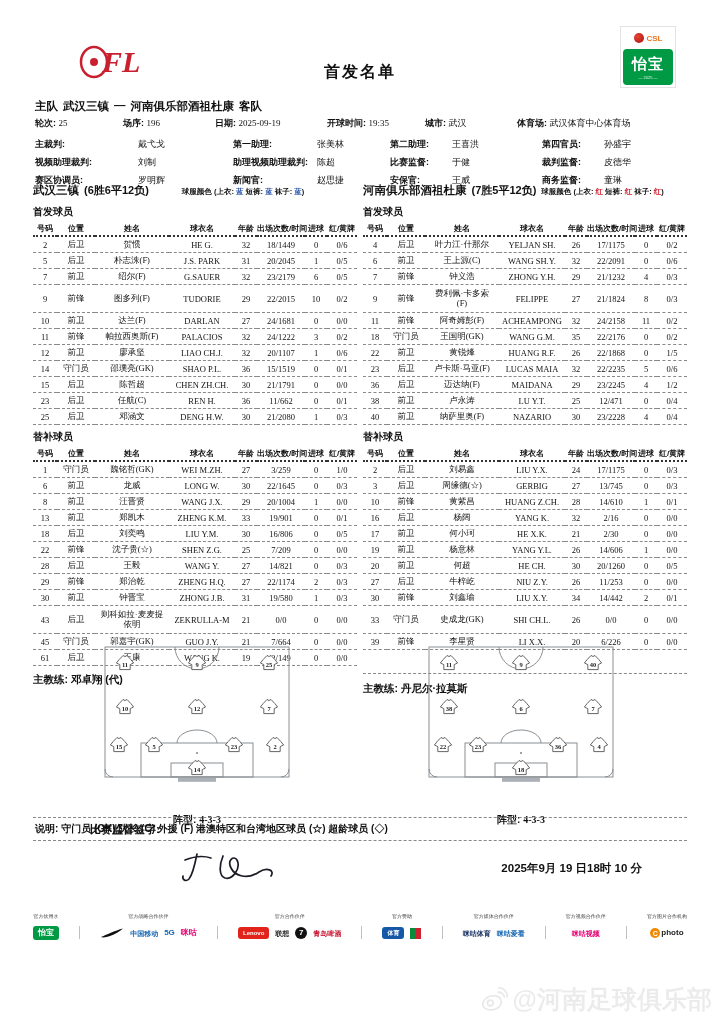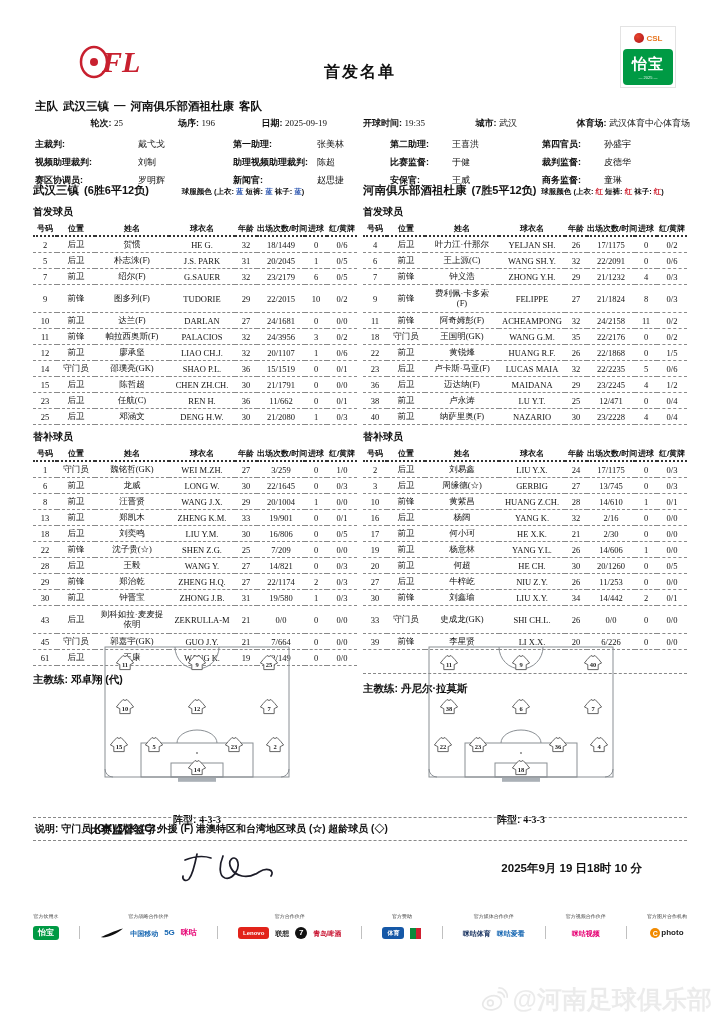--- a/index.html
+++ b/index.html
@@ -19,21 +19,21 @@
   .badge-ball{width:10px;height:10px;border-radius:50%;background:radial-gradient(circle at 35% 35%,#e8452c,#a80f1a);}
   .badge-csl{font-size:8px;font-weight:bold;color:#e87722;}
   .badge-green{flex:1;margin:0 2px 2px;border-radius:4px;background:#009a44;color:#fff;
                display:flex;flex-direction:column;align-items:center;justify-content:center;gap:1px;}
   .badge-name{font-size:15px;font-weight:bold;letter-spacing:1px;}
   .badge-sub{font-size:4px;opacity:.9;}
 
   
   .teams-line{position:absolute;left:35px;top:99px;font-size:11.5px;font-weight:bold;display:flex;gap:5px;}
   .info-row{position:absolute;left:35px;top:117px;right:30px;display:grid;
-            grid-template-columns:88px 92px 112px 98px 92px auto;font-size:9px;text-align:right;}
+            grid-template-columns:88px 92px 112px 98px 92px auto;font-size:9px;}
   .info-row b{font-weight:bold;}
   .info-row .ov{font-family:"Liberation Serif",serif;}
   .officials{position:absolute;left:35px;top:135px;right:30px;font-size:9px;}
   .off-row{display:grid;grid-template-columns:198px 157px 152px auto;height:18px;align-items:center;}
   .off-row .ol{display:inline-block;font-weight:bold;}
   .off-row > span:nth-child(1) .ol{width:103px;}
   .off-row > span:nth-child(2) .ol{width:84px;}
   .off-row > span:nth-child(3) .ol{width:62px;}
   .off-row > span:nth-child(4) .ol{width:62px;}
   .off-row .ov{font-family:"Liberation Serif",serif;}
@@ -230,21 +230,21 @@
             <td>24/1681</td>
             <td>0</td>
             <td>0/0</td>
           </tr>
           <tr>
             <td>11</td>
             <td>前锋</td>
             <td class="name">帕拉西奥斯(F)</td>
             <td>PALACIOS</td>
             <td>32</td>
-            <td>24/3956</td>
+            <td>24/1222</td>
             <td>3</td>
             <td>0/2</td>
           </tr>
           <tr>
             <td>12</td>
             <td>前卫</td>
             <td class="name">廖承坚</td>
             <td>LIAO CH.J.</td>
             <td>32</td>
             <td>20/1107</td>

